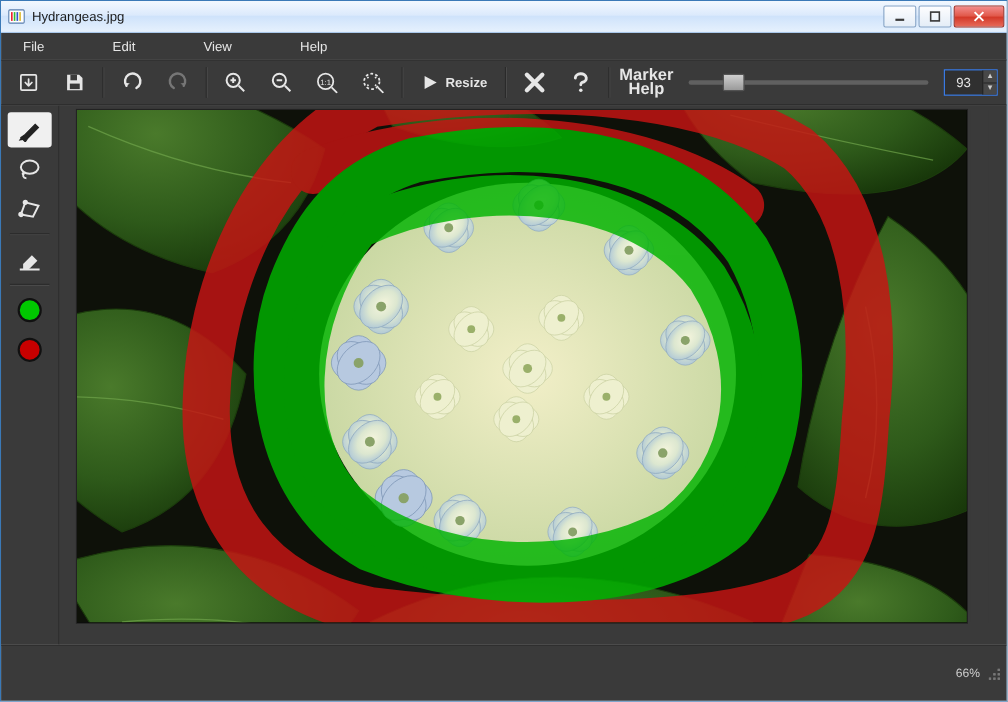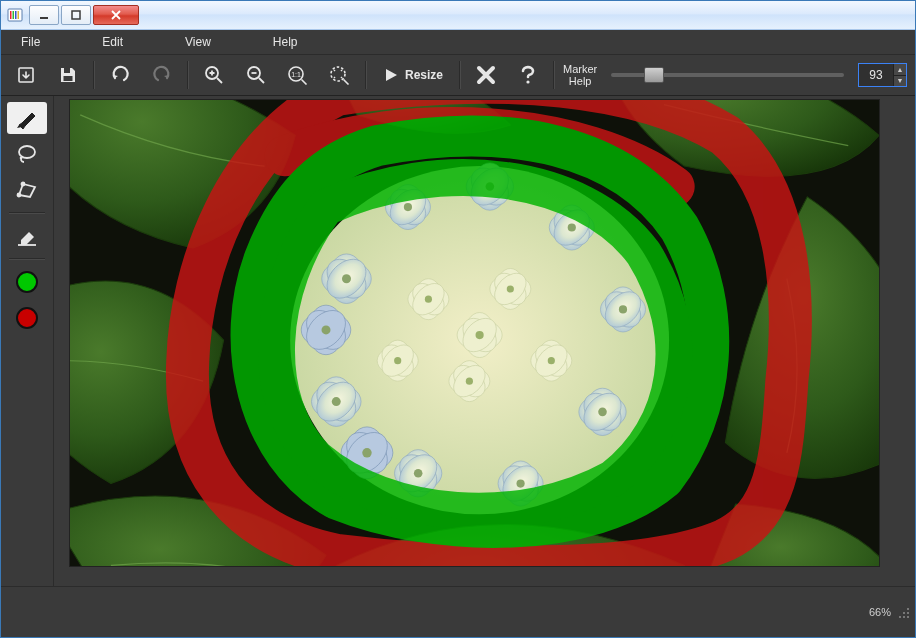--- a/index.html
+++ b/index.html
@@ -111,24 +111,24 @@
     font-weight: 600;
     font-size: 12px;
   }
   .sep {
     width: 1px;
     height: 28px;
     background: #2a2a2a;
     border-right: 1px solid #4a4a4a;
   }
   .marker-label {
-    font-size: 11px;
+    font-size: 15px;
     line-height: 12px;
     text-align: center;
-    font-weight: 400;
+    font-weight: 700;
   }
   .slider {
     flex: 1;
     height: 20px;
     position: relative;
     display: flex;
     align-items: center;
     margin: 0 6px;
   }
   .slider-track {
@@ -293,20 +293,21 @@
   <div class="titlebar">
     <div class="app-icon">
       <svg width="16" height="16" viewBox="0 0 16 16">
         <rect x="1" y="2" width="14" height="12" rx="1" fill="#fff" stroke="#5a7fae"></rect>
         <rect x="3" y="4" width="1.5" height="8" fill="#e23"></rect>
         <rect x="5.5" y="4" width="1.5" height="8" fill="#3b3"></rect>
         <rect x="8" y="4" width="1.5" height="8" fill="#35c"></rect>
         <rect x="10.5" y="4" width="1.5" height="8" fill="#db3"></rect>
       </svg>
     </div>
+    <div class="title">Hydrangeas.jpg</div>
     <div class="win-btns">
       <div class="win-btn">
         <svg width="10" height="10">
             <rect x="1" y="7" width="8" height="2" fill="#3a3a3a"></rect>
           </svg>
       </div>
       <div class="win-btn">
         <svg width="10" height="10">
             <rect x="1" y="1" width="8" height="8" fill="none" stroke="#3a3a3a" stroke-width="1.5"></rect>
           </svg>

